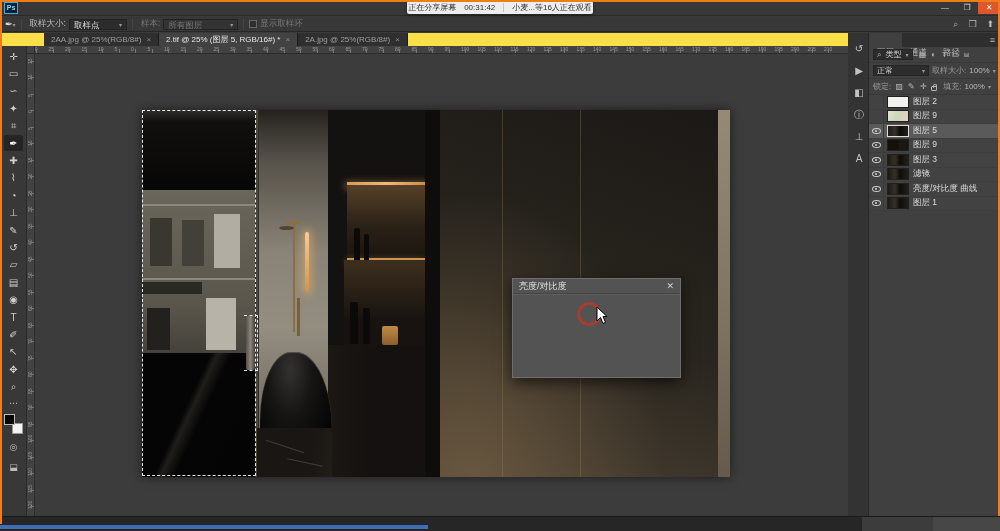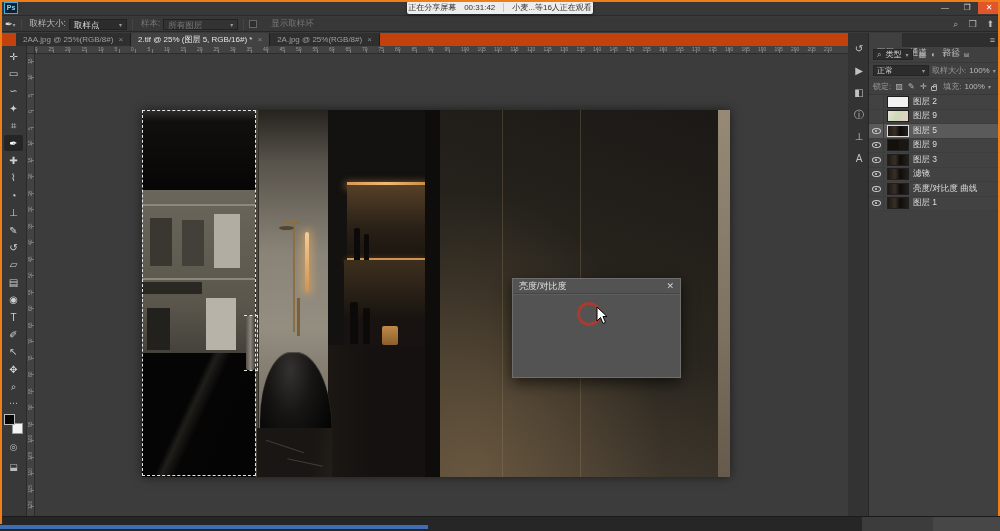--- a/index.html
+++ b/index.html
@@ -18,25 +18,25 @@
   #share-banner { left:407px; top:1px; width:186px; height:13px; background:#ededed; border-radius:2px; box-shadow:0 1px 3px rgba(0,0,0,.5); display:flex; align-items:center; justify-content:center; gap:8px; font-size:8px; color:#333; z-index:40; }
   .share-div { width:1px; height:9px; background:#c4c4c4; }
 
   #options-bar { left:0; top:17px; width:1000px; height:15px; background:#383838; border-bottom:1px solid #272727; display:flex; align-items:center; font-size:8.5px; color:#cfcfcf; z-index:20; }
   .opt-sep { width:1px; height:11px; background:#2b2b2b; margin:0 5px; border-right:1px solid #454545; }
   .opt-label { color:#bdbdbd; margin:0 3px; }
   .opt-label.dim, .opt-select.dim, .opt-check.dim { color:#777; }
   .opt-select { background:#2c2c2c; border:1px solid #222; height:11px; line-height:10px; padding:0 4px; color:#ddd; min-width:58px; display:inline-flex; justify-content:space-between; gap:6px; }
   .opt-select.dim { background:#333; color:#777;gap:28px; }
   .caret { font-size:6px; color:#999; }
-  .opt-check { display:flex; align-items:center; gap:14px; }
+  .opt-check { display:flex; align-items:center; gap:3px; }
   .cbox { width:8px; height:8px; border:1px solid #666; background:#2e2e2e; }
   #opt-right { position:absolute; right:6px; display:flex; gap:10px; font-size:9px; color:#bbb; }
 
-  #tab-bar { left:0; top:33px; width:1000px; height:13px; background:#c2410c; display:flex; padding-left:16px; z-index:10; }
+  #tab-bar { left:0; top:33px; width:1000px; height:13px; background:#fde047; display:flex; padding-left:44px; z-index:10; }
   .doc-tab { height:13px; display:flex; align-items:center; gap:5px; padding:0 7px; font-size:8px; color:#9e9e9e; background:#2f2f2f; border-right:1px solid #1e1e1e; white-space:nowrap; }
   .doc-tab.active { background:#424242; color:#e4e4e4; }
   .tab-close { color:#8a8a8a; font-size:8px; }
 
   
   #toolbar { left:0; top:46px; width:27px; height:470px; background:#383838; border-right:1px solid #2a2a2a; z-index:15; }
   .tool { position:absolute; left:4px; width:19px; height:16px; display:flex; align-items:center; justify-content:center; font-size:10px; color:#cfcfcf; }
   .tool.selected { background:#252525; border-radius:2px; color:#fff; }
   #swatch-wrap { position:absolute; left:4px; top:368px; width:19px; height:20px; }
   #fg-swatch { position:absolute; left:0; top:0; width:11px; height:11px; background:#060606; border:1px solid #bbb; z-index:2; }

